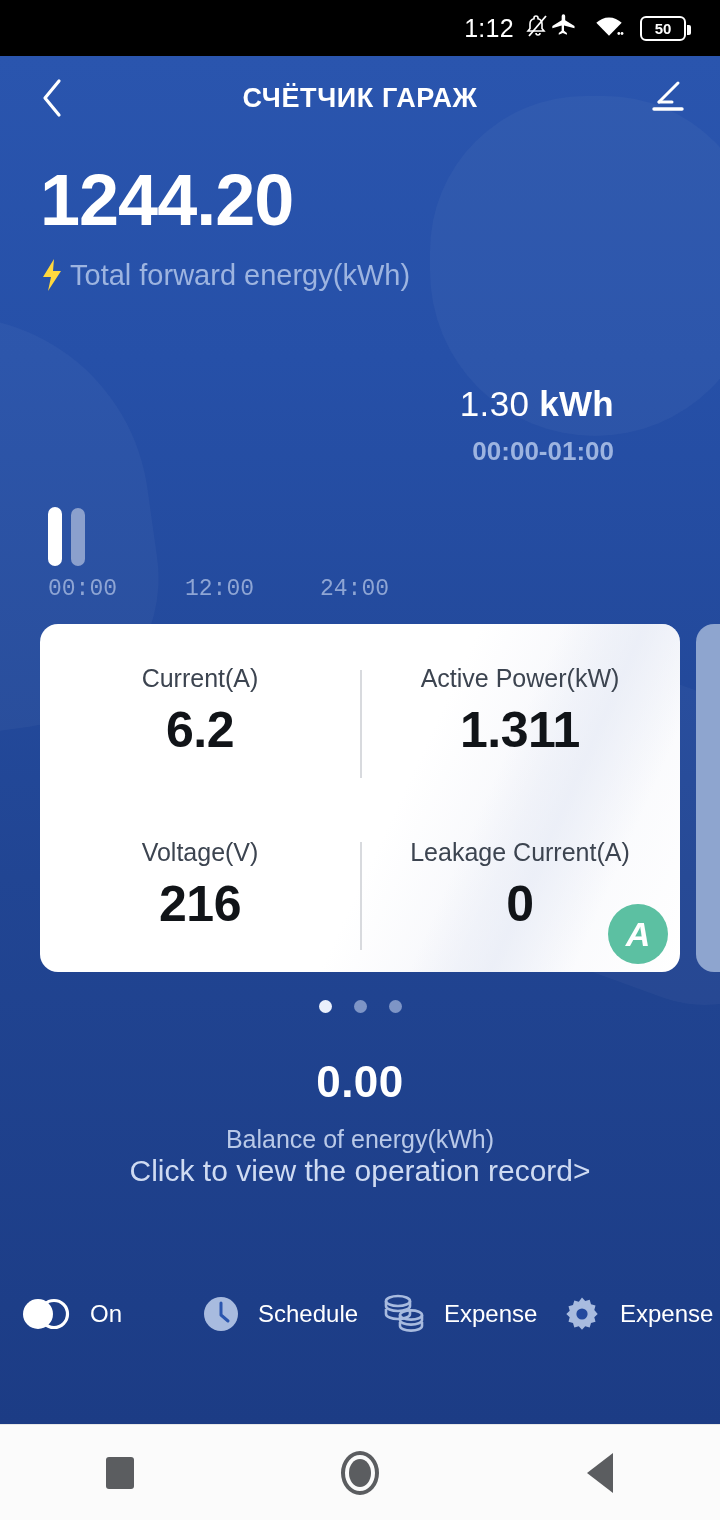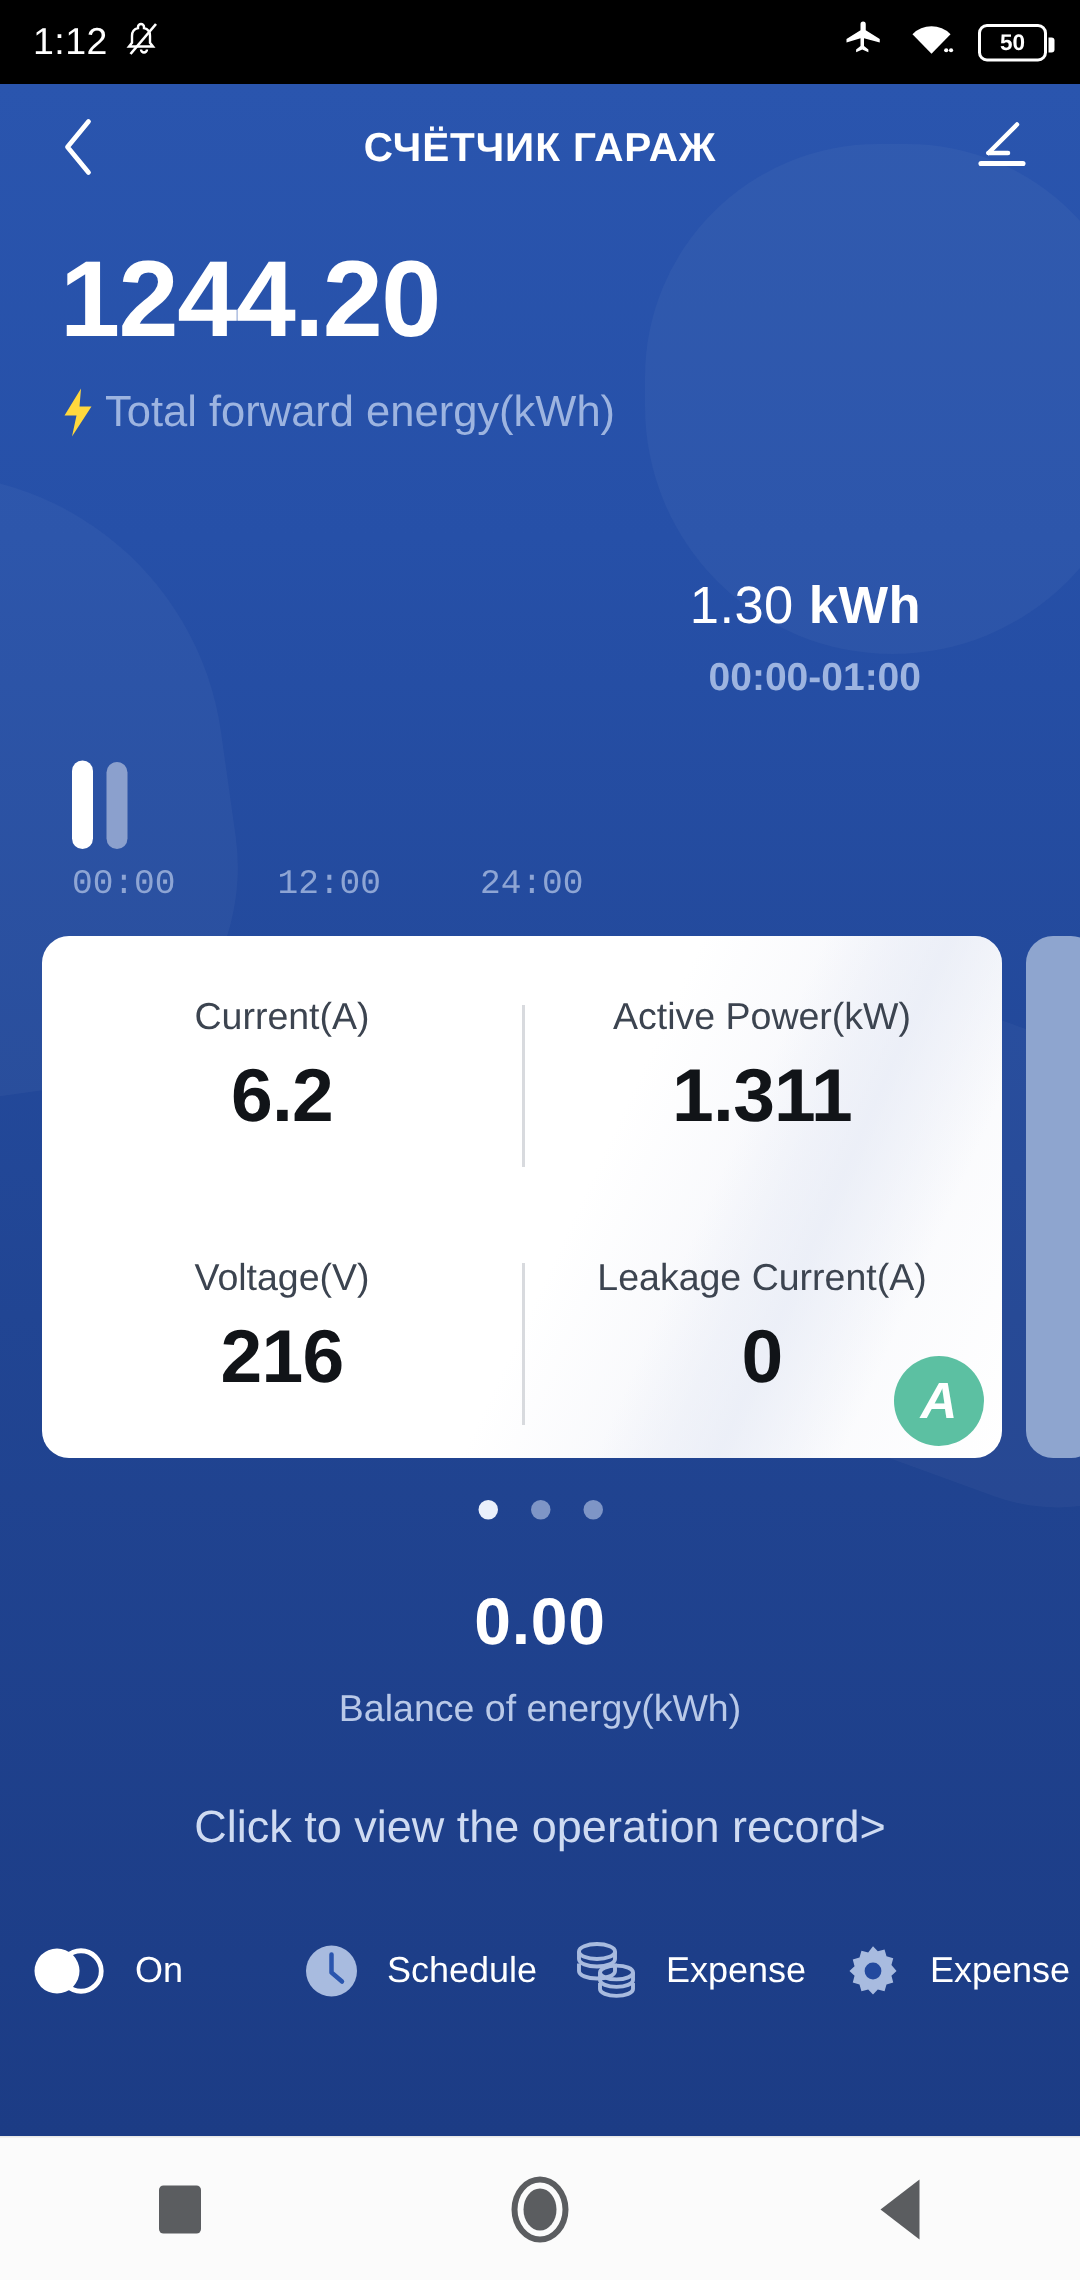--- a/index.html
+++ b/index.html
@@ -11,22 +11,22 @@
   }
   #app {
     position:relative;
     width:720px; height:1520px;
     display:flex; flex-direction:column;
   }
 
   
   .statusbar {
     height:56px; background:#000000;
-    display:flex; align-items:center; justify-content:space-between;
-    padding:0 22px; color:#ffffff; flex:none;
+    display:flex; align-items:center; justify-content:flex-end;
+    padding:0 34px; color:#ffffff; flex:none;
   }
   .sb-left { display:flex; align-items:center; gap:12px; }
   .sb-time { font-size:25px; font-weight:500; letter-spacing:.3px; }
   .sb-right { display:flex; align-items:center; gap:16px; }
   .batt {
     position:relative; width:46px; height:25px;
     border:2.5px solid #ffffff; border-radius:6px;
     display:flex; align-items:center; justify-content:center;
   }
   .batt:after {
@@ -82,21 +82,21 @@
   .bar-normal { background:#8ba0cd; }
   .readout { position:absolute; right:58px; top:50px; text-align:right; }
   .readout-main { color:#ffffff; font-size:35px; font-weight:700; letter-spacing:.3px; }
   .readout-main .num { font-weight:500; }
   .readout-sub { color:#9db4e0; font-size:26px; margin-top:12px; font-weight:700; }
   .axis { display:flex; margin-top:10px; color:#8ea5d4; font-size:23px; }
   .axis span { width:135px;font-family:Liberation Mono, monospace; }
   .axis span:nth-child(2) { margin-left:2px; }
 
   
-  .card-row { position:relative; margin-top:22px; padding-left:28px; display:flex; align-items:flex-end; }
+  .card-row { position:relative; margin-top:22px; padding-left:40px; display:flex; align-items:flex-end; }
   .card {
     position:relative; width:640px; height:348px;
     background:linear-gradient(115deg,#ffffff 0%,#ffffff 55%,#f6f7fb 72%,#ffffff 100%);
     border-radius:18px; overflow:hidden;
     display:flex; flex-direction:column; flex:none;
   }
   .card-slice {
     position:absolute; width:150px; height:520px; top:-80px; right:40px;
     background:linear-gradient(90deg,rgba(236,239,247,0) 0%,rgba(232,236,246,.75) 50%,rgba(236,239,247,0) 100%);
     transform:rotate(24deg);
@@ -128,21 +128,21 @@
   
   .dots { display:flex; justify-content:center; gap:22px; margin-top:28px; }
   .dot { width:13px; height:13px; border-radius:50%; background:#7e95c6; }
   .dot.active { background:#eaf0fb; }
 
   
   .balance { text-align:center; margin-top:44px; }
   .balance-value { color:#ffffff; font-size:44px; font-weight:700; letter-spacing:.5px; }
   .balance-label { color:#b9c9e8; font-size:25px; margin-top:18px; }
 
-  .op-record { text-align:center; color:#cfdbf2; font-size:30px; margin-top:48px; }
+  .op-record { text-align:center; color:#cfdbf2; font-size:30px; }
 
   
   .bottom-nav {
     position:absolute; left:0; right:0; bottom:0; height:150px;
     display:flex; align-items:flex-start; padding-top:18px;
   }
   .nav-item {
     flex:1; display:flex; flex-direction:row; align-items:center; gap:16px;padding-left:20px;
   }
   .nav-icon { height:44px; display:flex; align-items:center; justify-content:center; }

